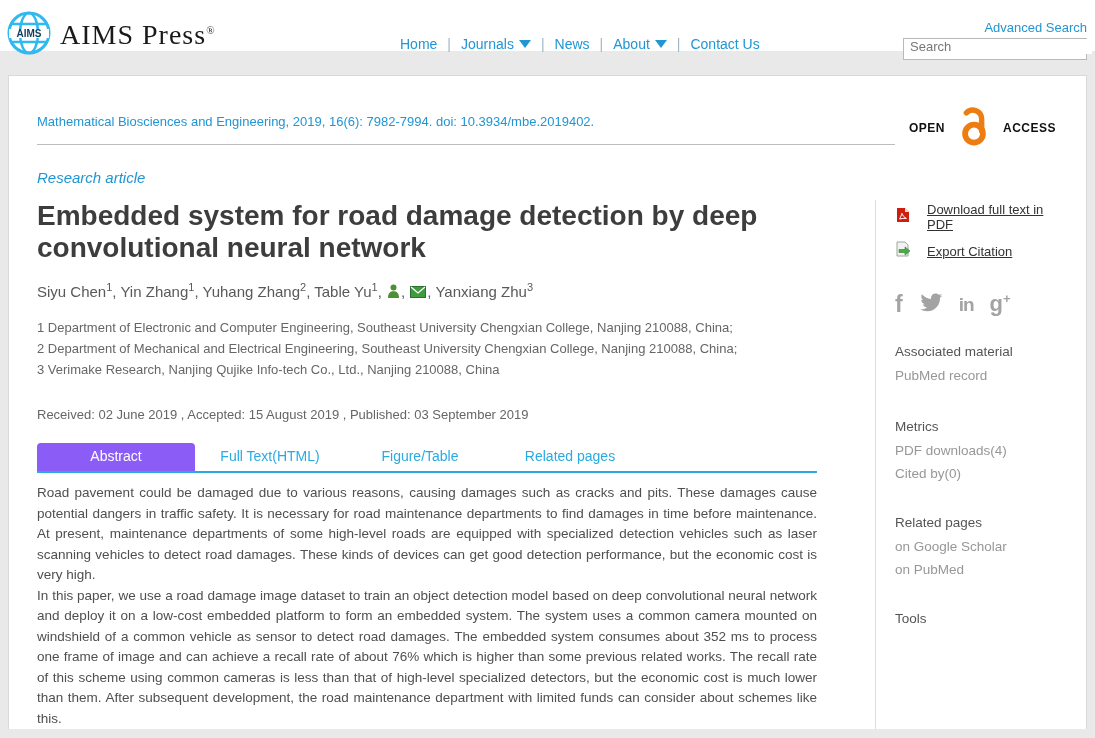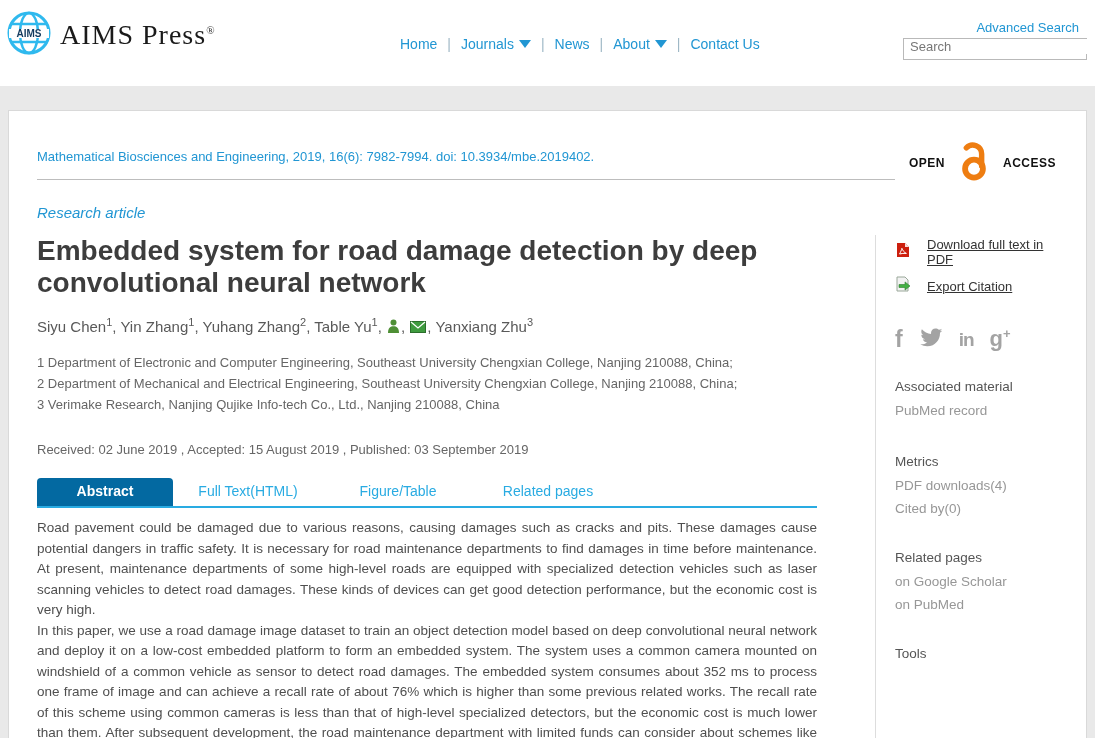--- a/index.html
+++ b/index.html
@@ -1,28 +1,28 @@
 <!DOCTYPE html>
 <html><head>
 <meta charset="utf-8">
 <style>
   * { margin:0; padding:0; box-sizing:border-box; }
   html,body { width:1095px; height:738px; overflow:hidden; background:#e9e9e9;
     font-family:"Liberation Sans", sans-serif; }
 
   
-  .header { position:relative; height:86px; background:#fff; width:100%; }
+  .header { position:relative; height:51px; background:#fff; width:100%; }
   .logo { position:absolute; left:6px; top:10px; display:flex; align-items:center; cursor:pointer; }
   .logo-text { font-family:"Liberation Serif", serif; font-size:28px; color:#1a1a1a; margin-left:8px; letter-spacing:1px; }
   .logo-reg { font-size:11px; vertical-align:super; color:#333; }
   .nav { position:absolute; left:400px; top:36px; font-size:14px; color:#b5b5b5; white-space:nowrap; }
   .nav a { color:#2196d3; text-decoration:none; cursor:pointer; }
   .nav .sep { margin:0 10px; color:#9fb8c6; }
   .caret { display:inline-block; width:0; height:0; border-left:6px solid transparent; border-right:6px solid transparent; border-top:8px solid #2196d3; margin-left:5px; vertical-align:1px; }
-  .adv-search { position:absolute; right:16px; top:20px; font-size:13px; color:#2196d3; text-decoration:none; cursor:pointer; }
+  .adv-search { position:absolute; right:8px; top:20px; font-size:13px; color:#2196d3; text-decoration:none; cursor:pointer; }
   .search-wrap { position:absolute; right:8px; top:38px; width:184px; height:22px; border:1px solid #b9b9b9; background:#fff; display:flex; align-items:flex-start;gap:16px; }
   .search-wrap input { border:none; outline:none; flex:1; font-size:13px; color:#555; padding:0 6px; font-family:"Liberation Sans", sans-serif; }
   .search-wrap input::placeholder { color:#777; }
   .search-btn { width:22px; height:20px; display:flex; align-items:center; justify-content:center; cursor:pointer; background:#fff; border:none; }
 
   
   .card { margin:24px 8px 0 8px; background:#fff; border:1px solid #d9d9d9; border-bottom:none;
     min-height:648px; padding:30px 16px 0 28px; position:relative; }
 
   .top-row { display:flex; align-items:center; }
@@ -39,21 +39,21 @@
 
   .article-title { font-size:28px; line-height:32px; font-weight:bold; color:#3d3d3d; }
   .authors { margin-top:17px; font-size:15px; color:#595959; }
   .authors sup { font-size:11px; }
   .author-icon { display:inline-block; vertical-align:-1px; margin:0 1px; cursor:pointer; }
   .affiliations { margin-top:16px; font-size:13px; color:#666; line-height:21px; }
   .dates { margin-top:27px; font-size:13px; color:#666; }
 
   .tabs { margin-top:21px; display:flex; align-items:flex-end; border-bottom:2px solid #29abe2; }
   .tab { font-size:14px; color:#29abe2; padding:5px 0 7px 0; text-align:center; cursor:pointer; }
-  .tab.active { background:#0369a1; color:#fff; font-weight:bold; width:136px; border-radius:4px 4px 0 0; }
+  .tab.active { background:#8b5cf6; color:#fff; font-weight:normal; width:158px; border-radius:4px 4px 0 0; }
   .tab.plain { width:150px; }
 
   .abstract { margin-top:10px; font-size:13.5px; color:#4f4f4f; line-height:20.5px; text-align:justify; }
 
   
   .sb-dl-row { display:flex; align-items:center; gap:16px; margin-bottom:9px; }
   .sb-dl-row a { font-size:13px; color:#333; text-decoration:underline; cursor:pointer; }
   .social-row { margin-top:30px; display:flex; align-items:center; gap:16px; color:#a3a3a3; }
   .soc { cursor:pointer; }
   .soc-f { font-size:23px; font-weight:bold; }

